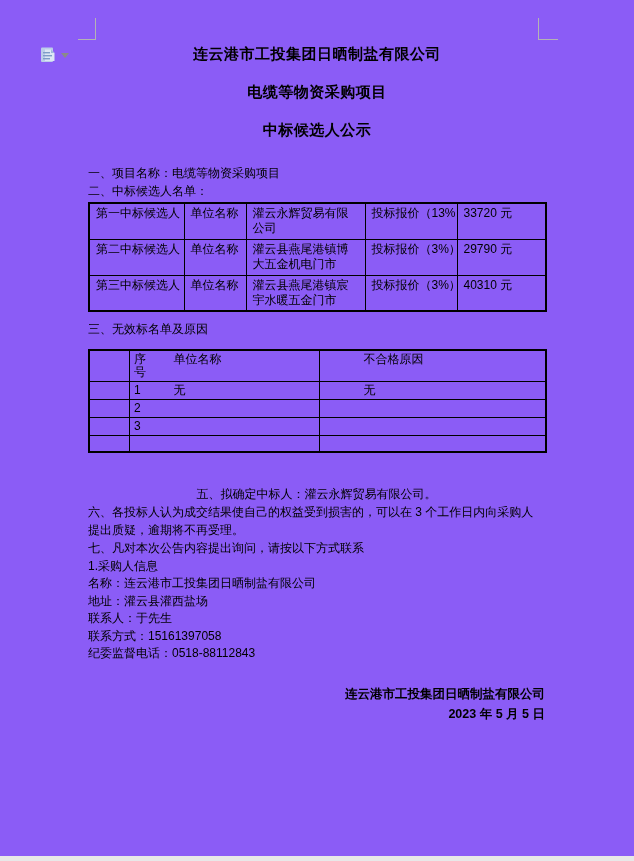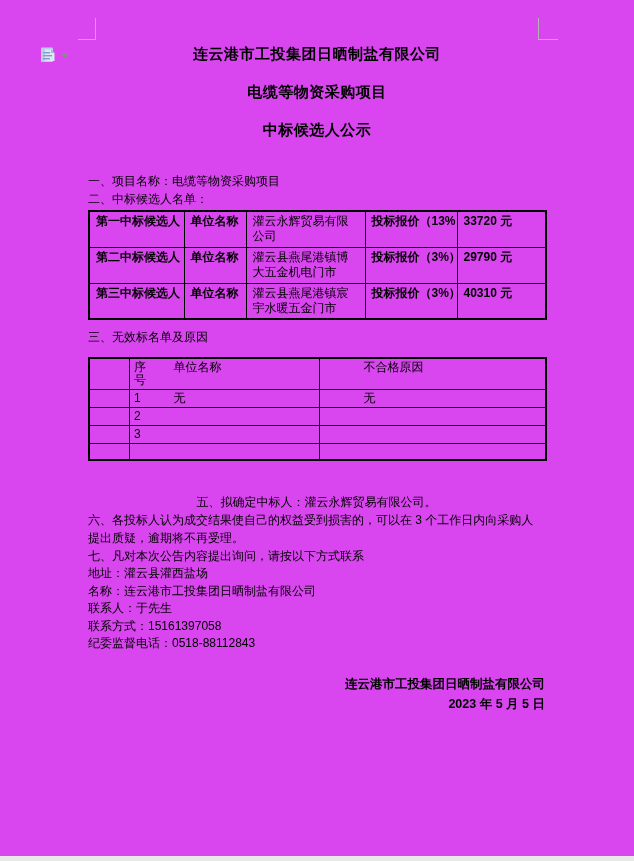--- a/index.html
+++ b/index.html
@@ -1,48 +1,48 @@
 <!DOCTYPE html>
 <html><head>
 <meta charset="utf-8">
 <style>
   * { margin:0; padding:0; box-sizing:border-box; }
   html,body { background:#ffffff; }
   body { font-family:"Liberation Sans","DejaVu Sans",sans-serif; }
   .page {
     position:relative;
     width:634px; height:861px;
-    background:#d946ef;
+    background:#8b5cf6;
     overflow:hidden;
     color:#000;
   }
   
   .corner { position:absolute; top:18px; width:18px; height:22px; }
   .corner.left  { left:78px;  border-right:1px solid #b4b4b4; border-bottom:1px solid #b4b4b4; }
   .corner.right { left:538px; width:20px; border-left:1px solid #b4b4b4; border-bottom:1px solid #b4b4b4; }
 
   
   .paste-btn { position:absolute; left:40px; top:46px; width:17px; height:17px; cursor:pointer; }
   .paste-dd  { position:absolute; left:61px; top:53px; width:0; height:0;
                border-left:4px solid transparent; border-right:4px solid transparent;
                border-top:5px solid #8a8a8a; cursor:pointer; }
 
   
   .titles { position:absolute; left:0; top:45px; width:634px; text-align:center; }
   .title  { font-size:15px; font-weight:bold; line-height:17px; letter-spacing:0.5px; }
   .title + .title { margin-top:21px; }
 
   
-  .content { position:absolute; left:88px; top:172px; width:457px; font-size:12px; line-height:18px; }
+  .content { position:absolute; left:88px; top:164px; width:457px; font-size:12px; line-height:18px; }
   .para { }
   table { border-collapse:collapse; width:457px; table-layout:fixed; }
   table, td { border:1px solid #000; }
   table { border-width:2px; }
   td { font-size:12px; line-height:15px; padding:2px 5px 2px 6px; vertical-align:top; word-break:break-all; }
-  td.nw { white-space:nowrap; overflow:hidden;font-weight:bold; }
+  td.nw { white-space:nowrap; overflow:hidden; }
   .t1 { margin-top:2px; }
   .t1 td { height:36px; }
   .t1 tr:last-child td { height:32px; }
   .sec3 { margin-top:8px; }
   .t2 { margin-top:11px; }
   .t2 td { height:17px; line-height:13px;padding-left:44px; }
   .sec5 { margin-top:32px;text-align:center; }
   .buyer { }
   .contact div { line-height:17.5px; }
   .sign { margin-top:21px; text-align:right; font-weight:bold; font-size:12.5px; line-height:20px; }
@@ -146,24 +146,25 @@
           <td></td>
           <td></td>
           <td></td>
         </tr>
       </tbody>
     </table>
 
     <div class="para sec5">五、拟确定中标人：灌云永辉贸易有限公司。</div>
     <div class="para">六、各投标人认为成交结果使自己的权益受到损害的，可以在 3 个工作日内向采购人提出质疑，逾期将不再受理。</div>
     <div class="para">七、凡对本次公告内容提出询问，请按以下方式联系</div>
+    <div class="para buyer">1.采购人信息</div>
 
     <div class="contact">
+      <div>名称：连云港市工投集团日晒制盐有限公司</div>
       <div>地址：灌云县灌西盐场</div>
-      <div>名称：连云港市工投集团日晒制盐有限公司</div>
       <div>联系人：于先生</div>
       <div>联系方式：15161397058</div>
       <div>纪委监督电话：0518-88112843</div>
     </div>
 
     <div class="sign">
       <div>连云港市工投集团日晒制盐有限公司</div>
       <div>2023 年 5 月 5 日</div>
     </div>
 

